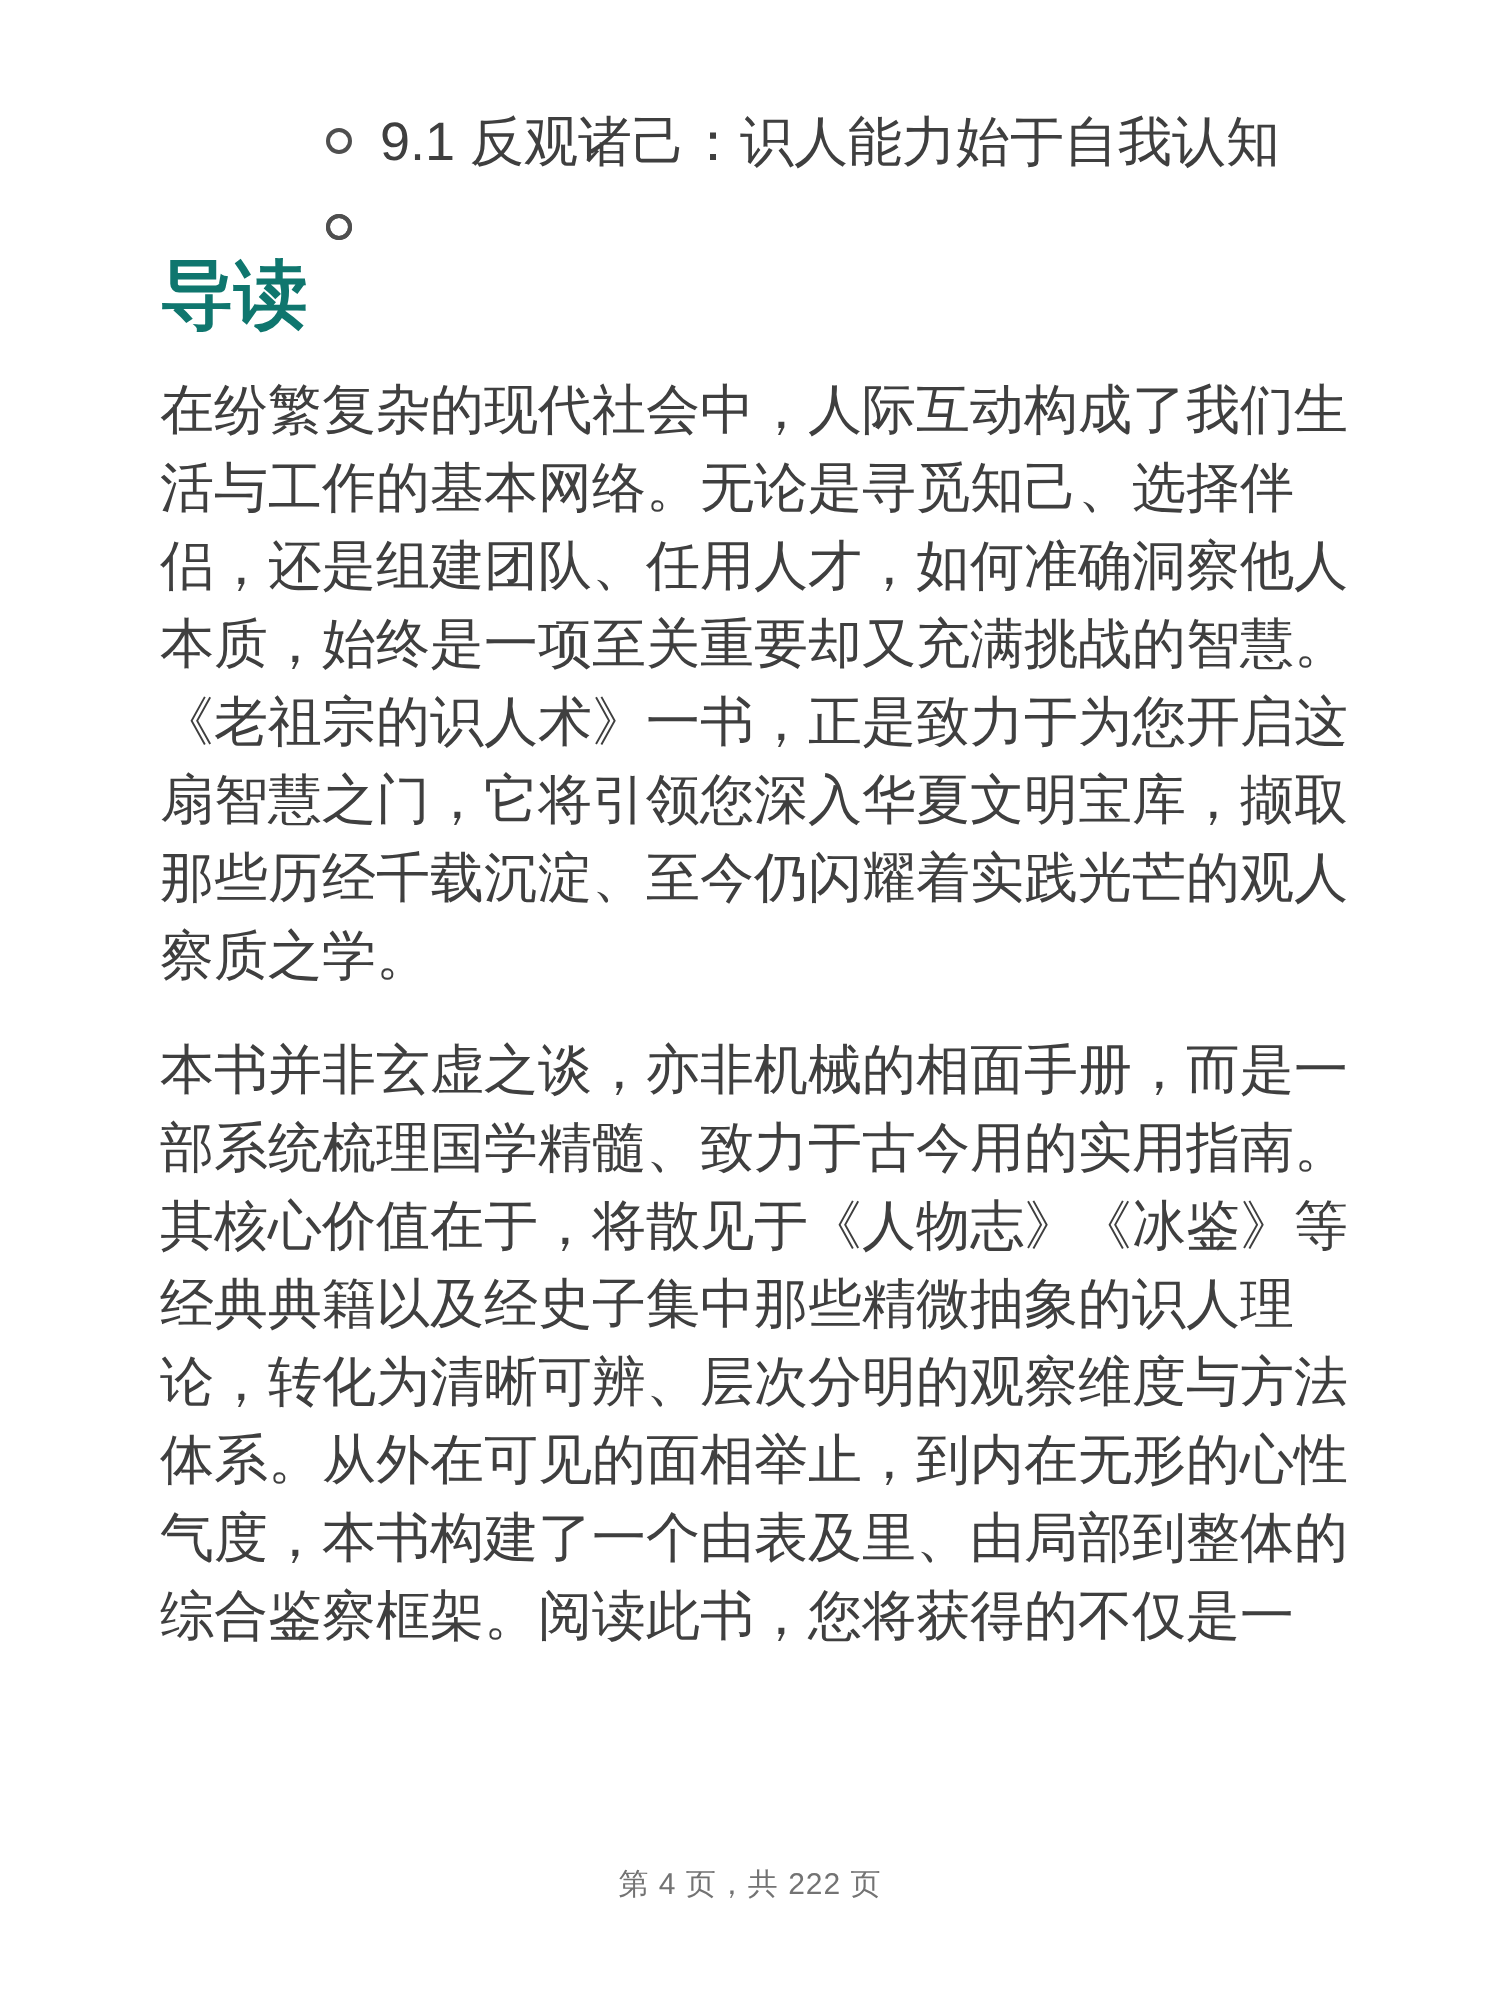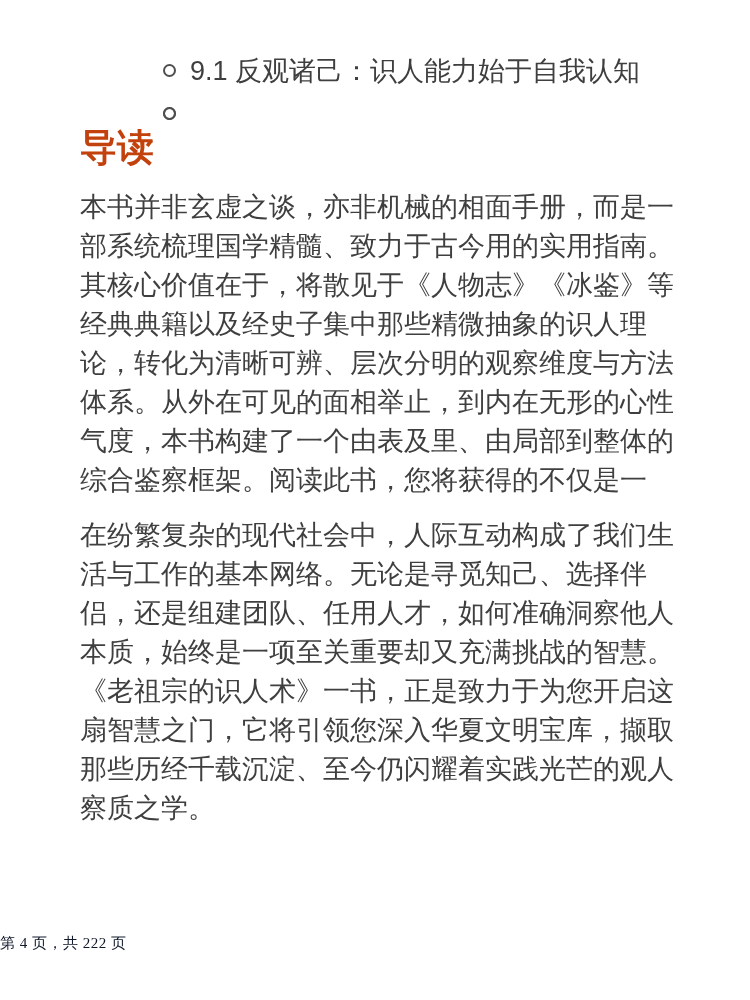--- a/index.html
+++ b/index.html
@@ -40,42 +40,42 @@
     border-radius: 50%;
     background: transparent;
     display: inline-block;
   }
   
   .heading {
     margin: 33px 0 0 0;
     font-size: 37px;
     line-height: 44px;
     font-weight: bold;
-    color: #c2410c;
+    color: #0f766e;
   }
   
   .para {
     margin: 16px 0 0 0;
     font-size: 27px;
     line-height: 39px;
     color: #3f3f3f;
     white-space: pre-line;
   }
   .para.second { margin-top: 18px; }
   
   .footer {
     position: absolute;
     left: 0;
     right: 0;
     bottom: 34px;
-    text-align: left;
-    font-family: Liberation Serif, serif;
+    text-align: center;
+    font-family: Liberation Sans, sans-serif;
     font-size: 15px;
     line-height: 16px;
-    color: #0f172a;
+    color: #737373;
     letter-spacing: 0.5px;
   }
 </style>
 </head>
 <body>
 
 <div class="page">
   <div class="inner">
 
     <ul class="toc">
@@ -86,36 +86,36 @@
       <li class="toc-item">
         <span class="bullet"></span>
       </li>
       <li class="toc-item">
         <span class="bullet"></span>
       </li>
     </ul>
 
     <h2 class="heading">导读</h2>
 
+    <p class="para">在纷繁复杂的现代社会中，人际互动构成了我们生
+活与工作的基本网络。无论是寻觅知己、选择伴
+侣，还是组建团队、任用人才，如何准确洞察他人
+本质，始终是一项至关重要却又充满挑战的智慧。
+《老祖宗的识人术》一书，正是致力于为您开启这
+扇智慧之门，它将引领您深入华夏文明宝库，撷取
+那些历经千载沉淀、至今仍闪耀着实践光芒的观人
+察质之学。</p>
+
     <p class="para second">本书并非玄虚之谈，亦非机械的相面手册，而是一
 部系统梳理国学精髓、致力于古今用的实用指南。
 其核心价值在于，将散见于《人物志》《冰鉴》等
 经典典籍以及经史子集中那些精微抽象的识人理
 论，转化为清晰可辨、层次分明的观察维度与方法
 体系。从外在可见的面相举止，到内在无形的心性
 气度，本书构建了一个由表及里、由局部到整体的
 综合鉴察框架。阅读此书，您将获得的不仅是一</p>
 
-    <p class="para">在纷繁复杂的现代社会中，人际互动构成了我们生
-活与工作的基本网络。无论是寻觅知己、选择伴
-侣，还是组建团队、任用人才，如何准确洞察他人
-本质，始终是一项至关重要却又充满挑战的智慧。
-《老祖宗的识人术》一书，正是致力于为您开启这
-扇智慧之门，它将引领您深入华夏文明宝库，撷取
-那些历经千载沉淀、至今仍闪耀着实践光芒的观人
-察质之学。</p>
-
   </div>
 
   <div class="footer">
     <span>第 4 页，共 222 页</span>
   </div>
 </div>
 
 </body></html>

